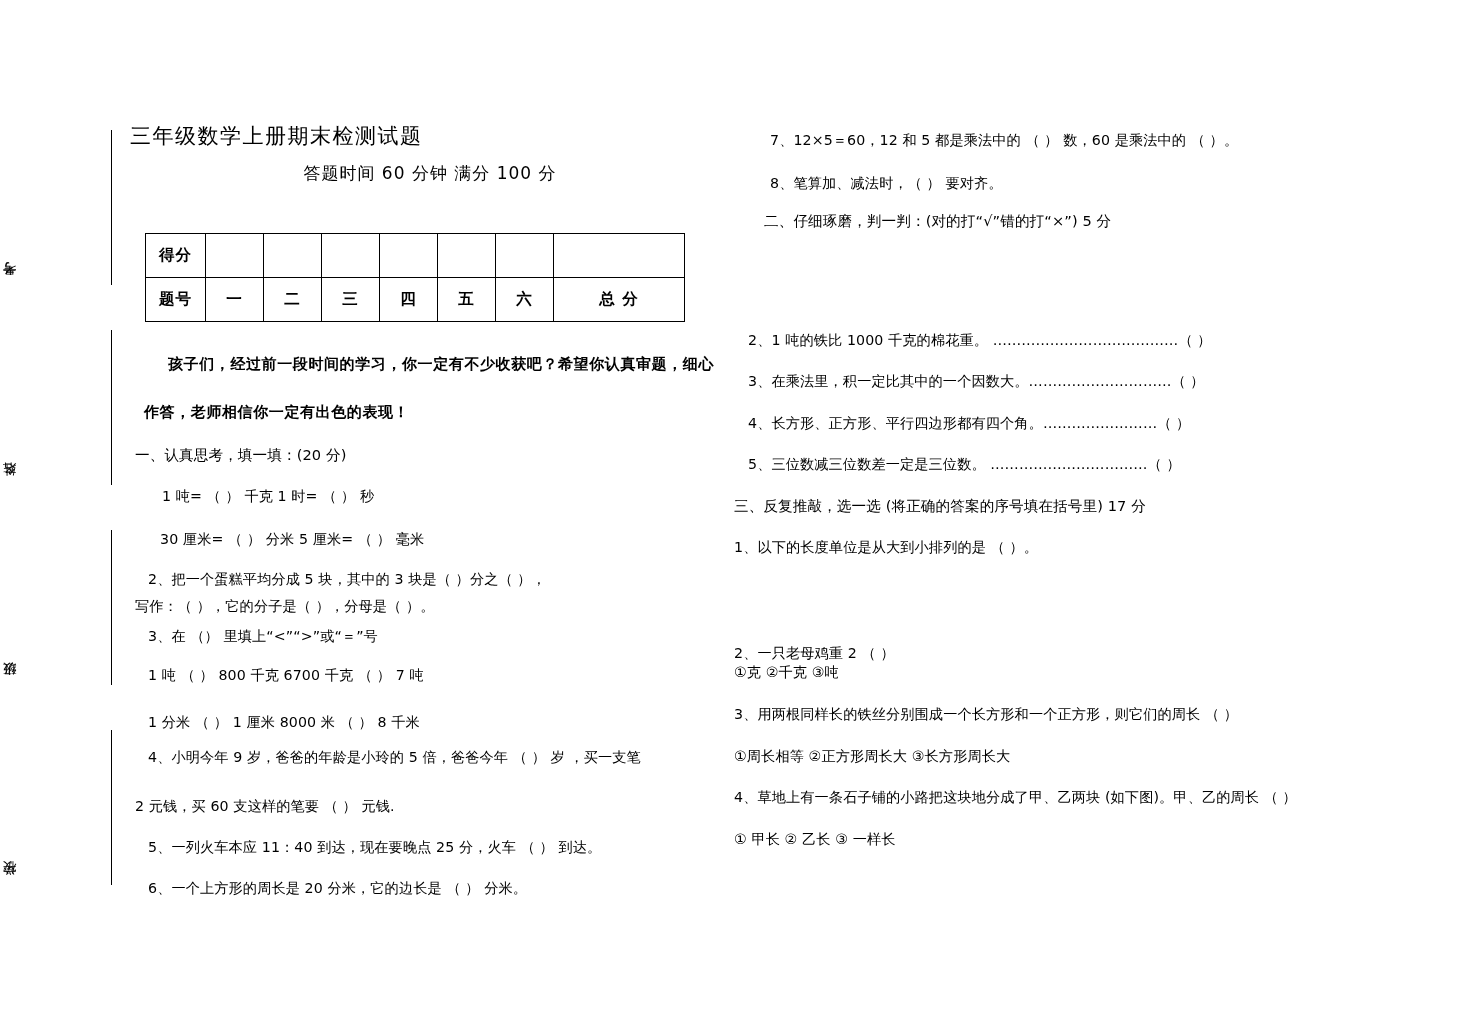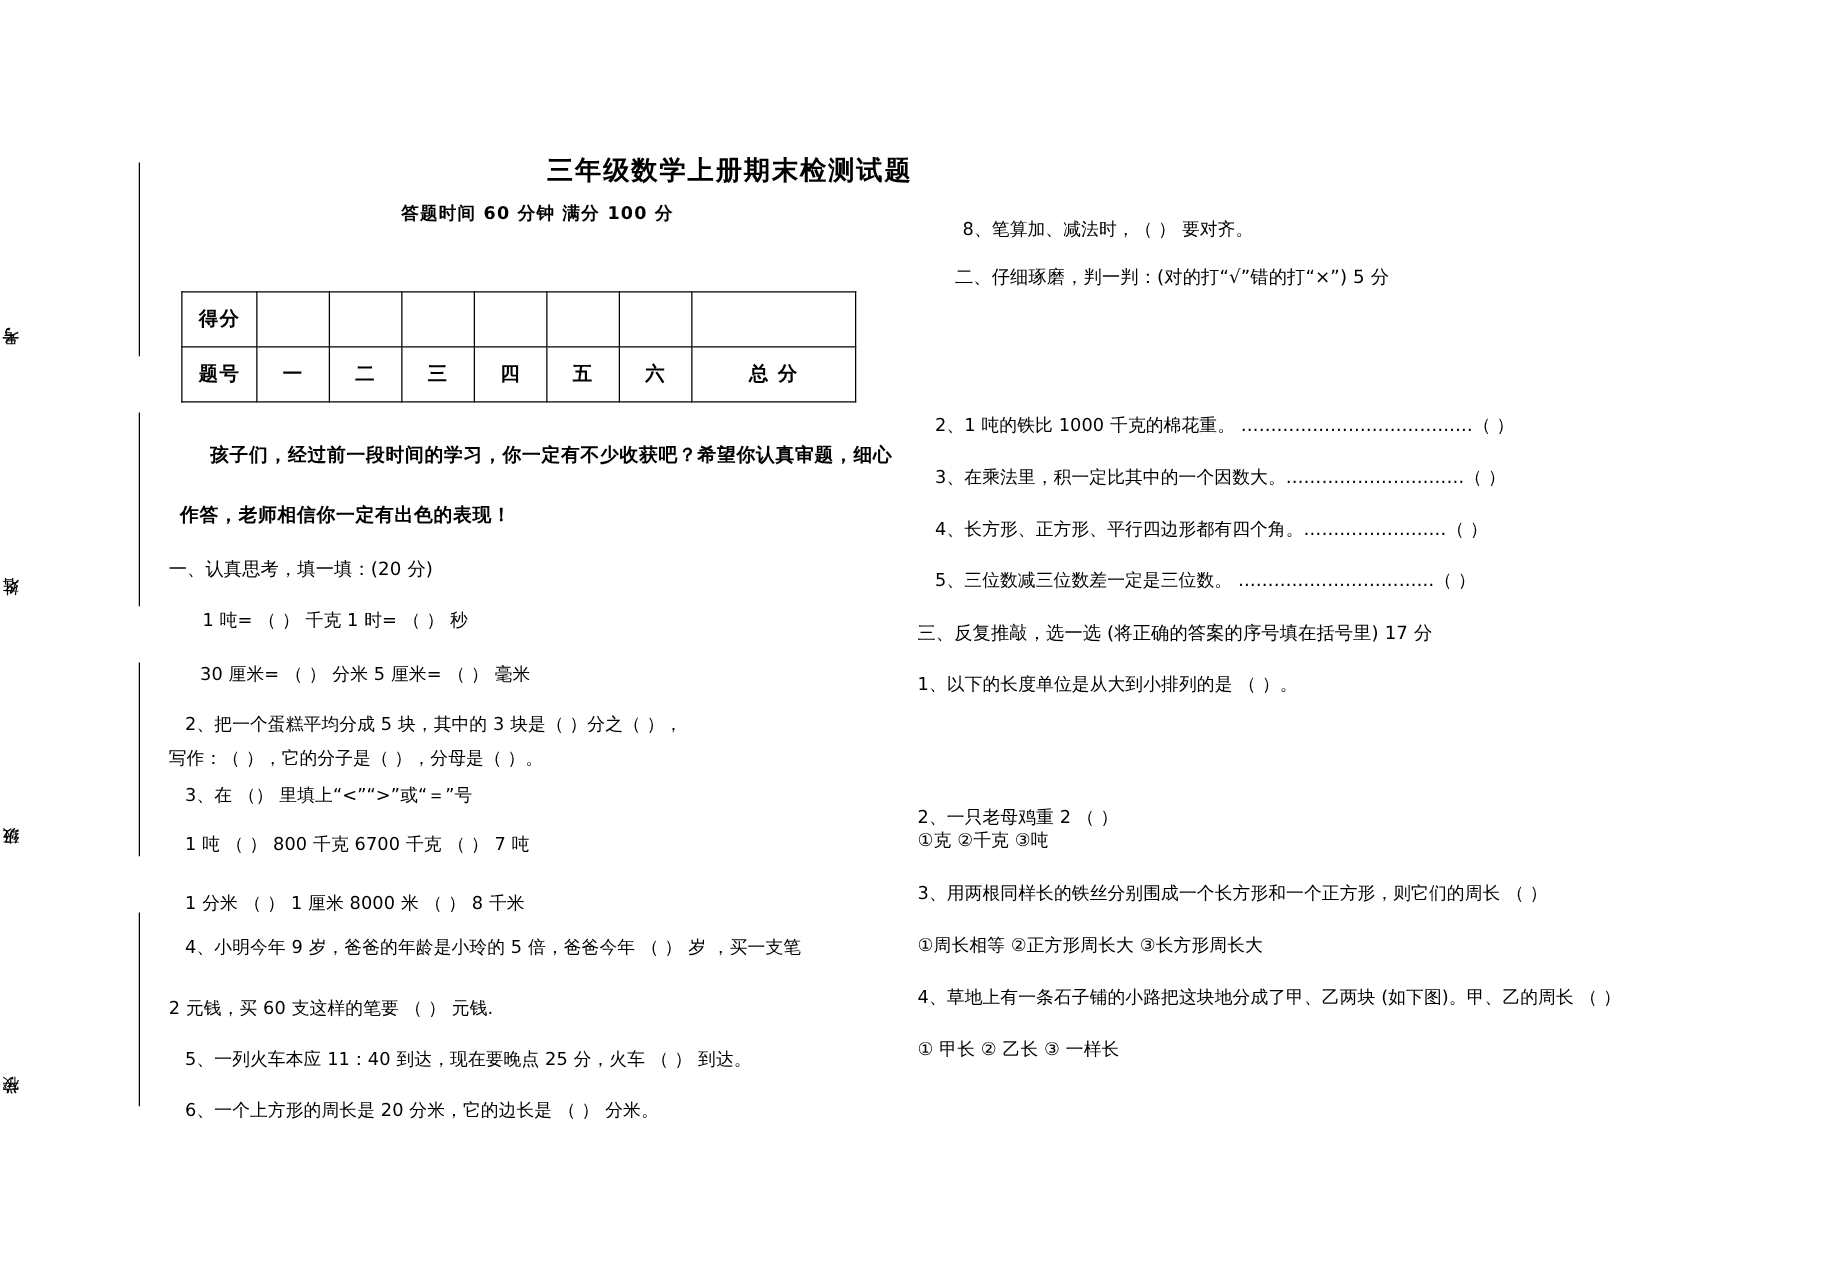--- a/index.html
+++ b/index.html
@@ -57,32 +57,32 @@
     top: 0;
   }
   #col-left  { left: 130px; width: 600px; height: 1020px; }
   #col-right { left: 730px; width: 744px; height: 1020px; }
 
   
   .doc-title {
     position: absolute;
     left: 0; top: 122px;
     width: 600px;
-    text-align: right;
+    text-align: left;
     font-size: 21px;
-    font-weight: bold;
+    font-weight: normal;
     letter-spacing: 1.5px;
   }
   .doc-subtitle {
     position: absolute;
     left: 0; top: 162px;
     width: 600px;
     text-align: center;
-    font-size: 14px;
-    font-weight: bold;
+    font-size: 17px;
+    font-weight: normal;
     letter-spacing: 1px;
   }
 
   
   #score-table {
     position: absolute;
     left: 15px;
     top: 233px;
     border-collapse: collapse;
     width: 515px;
@@ -189,20 +189,21 @@
     <div class="tline" style="left:18px; top:748px;">4、小明今年 9 岁，爸爸的年龄是小玲的 5 倍，爸爸今年 （        ） 岁 ，买一支笔</div>
     <div class="tline" style="left:5px; top:797px;">2 元钱，买 60 支这样的笔要 （          ） 元钱.</div>
 
     <div class="tline" style="left:18px; top:838px;">5、一列火车本应 11：40 到达，现在要晚点 25 分，火车 （            ） 到达。</div>
     <div class="tline" style="left:18px; top:879px;">6、一个上方形的周长是 20 分米，它的边长是 （          ） 分米。</div>
 
   </div>
 
   <div class="col" id="col-right">
 
+    <div class="tline" style="left:40px; top:131px;">7、12×5＝60，12 和 5 都是乘法中的 （        ） 数，60 是乘法中的 （        ）。</div>
     <div class="tline" style="left:40px; top:174px;">8、笔算加、减法时，（              ） 要对齐。</div>
 
     <div class="tline sec" style="left:34px; top:212px;">二、仔细琢磨，判一判：(对的打“√”错的打“×”) 5 分</div>
 
     <div class="tline" style="left:18px; top:331px;">2、1 吨的铁比 1000 千克的棉花重。  …………………………………（          ）</div>
     <div class="tline" style="left:18px; top:372px;">3、在乘法里，积一定比其中的一个因数大。…………………………（          ）</div>
     <div class="tline" style="left:18px; top:414px;">4、长方形、正方形、平行四边形都有四个角。……………………（          ）</div>
     <div class="tline" style="left:18px; top:455px;">5、三位数减三位数差一定是三位数。  ……………………………（          ）</div>
 
     <div class="tline sec" style="left:4px; top:497px;">三、反复推敲，选一选 (将正确的答案的序号填在括号里) 17 分</div>

